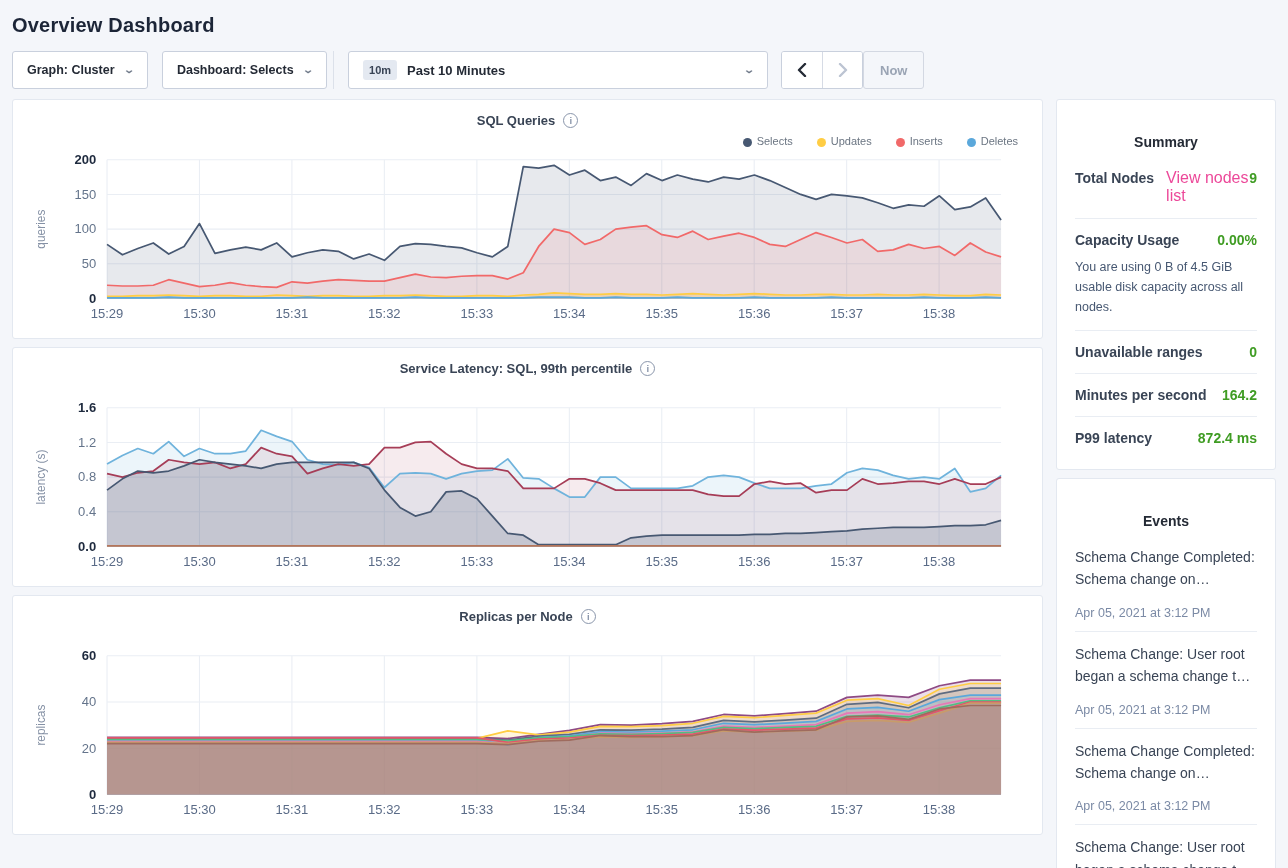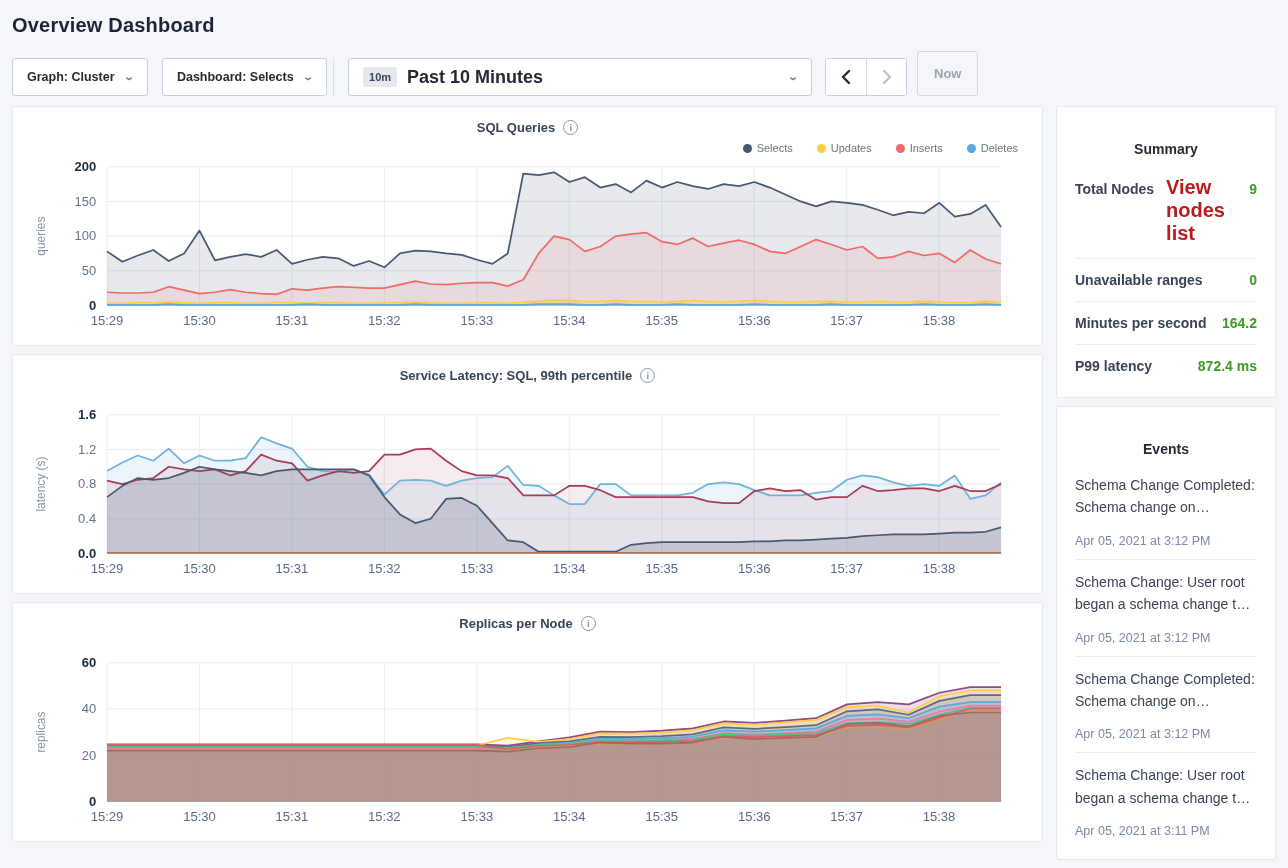--- a/index.html
+++ b/index.html
@@ -5,46 +5,46 @@
   *{box-sizing:border-box;margin:0;padding:0}
   html,body{width:1288px;height:868px}
   body{background:#F4F6FA;font-family:"Liberation Sans",sans-serif;color:#394455;overflow:hidden}
   .header{padding:14px 12px 12px}
   .page-title{font-size:20px;font-weight:700;color:#1C2537;letter-spacing:.2px}
   .controls{display:flex;align-items:flex-end;padding:2px 12px 0}
   .btn{background:#fff;border:1px solid #C9D0DD;border-radius:3px;height:38px;display:inline-flex;align-items:center;gap:10px;padding:0 14px;font-size:12.5px;font-weight:700;color:#242A35;cursor:pointer}
   .chev{color:#707A8A;font-size:10px;line-height:1;transform:scaleX(1.4)}
   .gap14{margin-right:14px}
   .divider-v{width:1px;height:38px;background:#DCE1EA;margin:0 14px 0 6px}
-  .time-select{width:464px;justify-content:flex-start;position:relative}
+  .time-select{width:420px;justify-content:flex-start;position:relative}
   .time-select .chev{position:absolute;right:14px}
   .badge{background:#E4E9F1;border-radius:3px;padding:4px 6px;font-size:11px;font-weight:700;color:#394455}
-  .time-label{font-size:18px;font-weight:700;color:#242A35}
+  .time-label{font-size:13px;font-weight:700;color:#242A35}
   .nav-group{display:flex;border:1px solid #C9D0DD;border-radius:3px;overflow:hidden;background:#fff;margin-left:13px;height:38px}
   .nav-btn{width:40px;border:none;background:#fff;display:flex;align-items:center;justify-content:center;cursor:pointer}
   .nav-btn+.nav-btn{border-left:1px solid #D6DBE5;cursor:default}
-  .now-btn{margin-left:10px;height:45px;padding:0 16px;border:1px solid #D3D8E2;border-radius:3px;background:transparent;color:#9AA4B4;font-weight:700;font-size:13px}
+  .now-btn{margin-left:0;height:38px;padding:0 16px;border:1px solid #D3D8E2;border-radius:3px;background:transparent;color:#9AA4B4;font-weight:700;font-size:13px}
   .main{display:flex;padding:10px 12px 0;gap:13px;align-items:flex-start}
   .charts-col{width:1031px;flex:none}
   .card{background:#fff;border:1px solid #E3E8F0;border-radius:3px}
   .chart-card{margin-bottom:8px;padding:13px 16px 4px;height:240px}
   .chart-title-row{display:flex;justify-content:center;align-items:center;gap:8px;font-size:13px;font-weight:700;color:#394455}
   .info-icon{width:15px;height:15px;border:1.4px solid #8A96AB;border-radius:50%;color:#8A96AB;font-size:9.5px;font-weight:700;display:inline-flex;align-items:center;justify-content:center;font-style:normal;cursor:pointer}
   .legend-row{display:flex;justify-content:flex-end;align-items:center;gap:24px;font-size:11px;color:#6B7582;height:18px;margin-top:4px;padding-right:8px}
-  .legend-item{display:inline-flex;align-items:center}
+  .legend-item{display:inline-flex;align-items:flex-end}
   .legend-dot{width:9px;height:9px;border-radius:50%;display:inline-block;margin-right:5px}
   svg.chart{display:block;width:100%;height:auto}
   .sidebar{flex:1;min-width:0}
   .side-card{padding:28px 18px 10px;margin-bottom:8px}
   .side-title{text-align:center;font-size:14px;font-weight:700;color:#242A35;margin:6px 0 6px}
   .srow{padding:13px 0;border-bottom:1px solid #E9EDF3}
   .srow:last-child{border-bottom:none}
   .srow-top{display:flex;align-items:baseline}
   .slabel{font-weight:700;font-size:14px;color:#394455;margin-right:12px;white-space:nowrap}
-  .slink{color:#b91c1c;font-weight:700;font-size:20px;text-decoration:none;cursor:pointer}
+  .slink{color:#ec4899;font-weight:400;font-size:16px;text-decoration:none;cursor:pointer}
   .sval{margin-left:auto;color:#3F9C23;font-weight:700;font-size:14px;white-space:nowrap}
   .ssub{font-size:12.5px;color:#475872;margin-top:9px;line-height:1.6}
   .event-item{padding:11px 0;border-bottom:1px solid #E9EDF3;cursor:pointer}
   .event-item:last-child{border-bottom:none}
   .emsg{font-size:14px;color:#394455;line-height:1.6;display:-webkit-box;-webkit-line-clamp:2;-webkit-box-orient:vertical;overflow:hidden}
   .etime{font-size:12.5px;color:#7B8AA5;margin-top:15px}
 </style>
 </head>
 <body>
 
@@ -264,20 +264,27 @@
       <div class="side-title">Summary</div>
 
       <div class="srow">
         <div class="srow-top">
           <span class="slabel">Total Nodes</span>
           <a class="slink">View nodes list</a>
           <span class="sval">9</span>
         </div>
       </div>
 
+      <div class="srow">
+        <div class="srow-top">
+          <span class="slabel">Capacity Usage</span>
+          <span class="sval">0.00%</span>
+        </div>
+        <div class="ssub">You are using 0 B of 4.5 GiB usable disk capacity across all nodes.</div>
+      </div>
 
       <div class="srow">
         <div class="srow-top">
           <span class="slabel">Unavailable ranges</span>
           <span class="sval">0</span>
         </div>
       </div>
 
       <div class="srow">
         <div class="srow-top">

